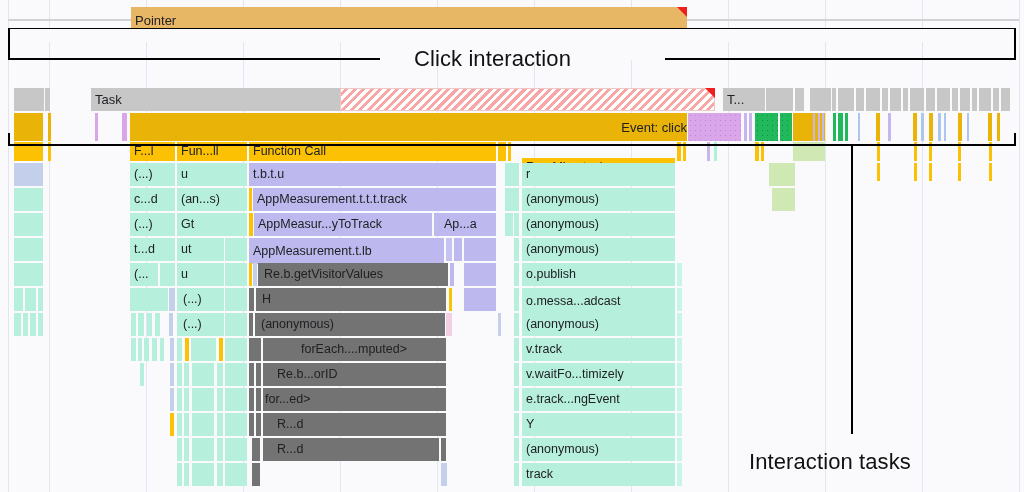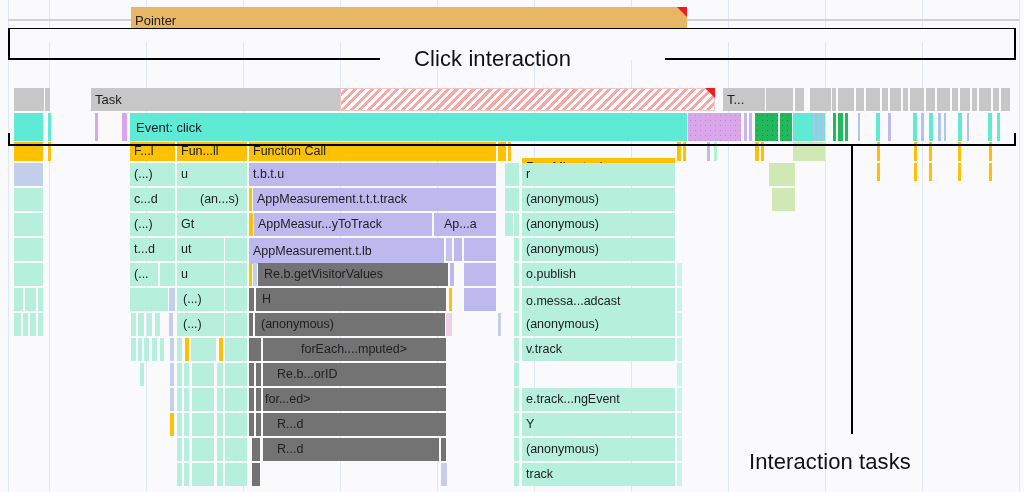--- a/index.html
+++ b/index.html
@@ -73,21 +73,21 @@
     background: repeating-linear-gradient(
       -45deg,
       #ffffff 0px, #ffffff 3px,
       #f8a6a6 3px, #f8a6a6 6px
     );
     border: 1px solid #efc6c6;
   }
   .gray-chunk { background: #c7c7c7; }
 
   
-  .yellow { background: #5eead4; }
+  .yellow { background: #eab308; justify-content: flex-end; }
   .purple { background: #d9a6ea; }
   .purple-dot {
     background: #d9a6ea;
     background-image: radial-gradient(#c87fe0 0.8px, transparent 0.9px);
     background-size: 5px 5px;
   }
   .green { background: #21b95b; }
   .green-dot {
     background: #21b95b;
     background-image: radial-gradient(#0e9142 0.8px, transparent 0.9px);
@@ -272,21 +272,21 @@
   <div class="bar f-mint" style="left:505px; top:163px; width:14px; height:23px;"></div>
   <div class="bar f-mint" style="left:522px; top:163px; width:153px; height:23px;">
     <span>r</span>
     </div>
   <div class="bar lightgreen" style="left:769px; top:163px; width:26px; height:23px;"></div>
 
   <div class="bar f-mint" style="left:14px; top:188px; width:29px; height:23px;"></div>
   <div class="bar f-mint" style="left:130px; top:188px; width:45px; height:23px;">
     <span>c...d</span>
     </div>
-  <div class="bar f-mint" style="left:177px; top:188px; width:70px; height:23px;padding-left:19px;">
+  <div class="bar f-mint" style="left:177px; top:188px; width:70px; height:23px;">
     <span>(an...s)</span>
     </div>
   <div class="bar f-yellow" style="left:249px; top:188px; width:3px; height:23px;"></div>
   <div class="bar f-lav" style="left:253px; top:188px; width:243px; height:23px;">
     <span>AppMeasurement.t.t.t.track</span>
     </div>
   <div class="bar f-mint" style="left:505px; top:188px; width:14px; height:23px;"></div>
   <div class="bar f-mint" style="left:522px; top:188px; width:153px; height:23px;">
     <span>(anonymous)</span>
     </div>
@@ -426,20 +426,23 @@
   <div class="bar f-mint" style="left:184px; top:363px; width:5px; height:23px;"></div>
   <div class="bar f-mint" style="left:192px; top:363px; width:22px; height:23px;"></div>
   <div class="bar f-mint" style="left:217px; top:363px; width:6px; height:23px;"></div>
   <div class="bar f-mint" style="left:225px; top:363px; width:22px; height:23px;"></div>
   <div class="bar f-pink" style="left:249px; top:363px; width:5px; height:23px;"></div>
   <div class="bar f-pink" style="left:256px; top:363px; width:5px; height:23px;"></div>
   <div class="bar f-pink" style="left:263px; top:363px; width:183px; height:23px;">
     <span style="padding-left:14px">Re.b...orID</span>
     </div>
   <div class="bar f-mint" style="left:514px; top:363px; width:5px; height:23px;"></div>
+  <div class="bar f-mint" style="left:522px; top:363px; width:153px; height:23px;">
+    <span>v.waitFo...timizely</span>
+    </div>
   <div class="bar f-mint2" style="left:677px; top:363px; width:5px; height:23px;"></div>
 
   <div class="bar f-blue" style="left:170px; top:388px; width:4px; height:23px;"></div>
   <div class="bar f-mint" style="left:177px; top:388px; width:5px; height:23px;"></div>
   <div class="bar f-mint" style="left:184px; top:388px; width:5px; height:23px;"></div>
   <div class="bar f-mint" style="left:192px; top:388px; width:22px; height:23px;"></div>
   <div class="bar f-mint" style="left:217px; top:388px; width:6px; height:23px;"></div>
   <div class="bar f-mint" style="left:225px; top:388px; width:22px; height:23px;"></div>
   <div class="bar f-pink" style="left:249px; top:388px; width:5px; height:23px;"></div>
   <div class="bar f-pink" style="left:256px; top:388px; width:5px; height:23px;"></div>

